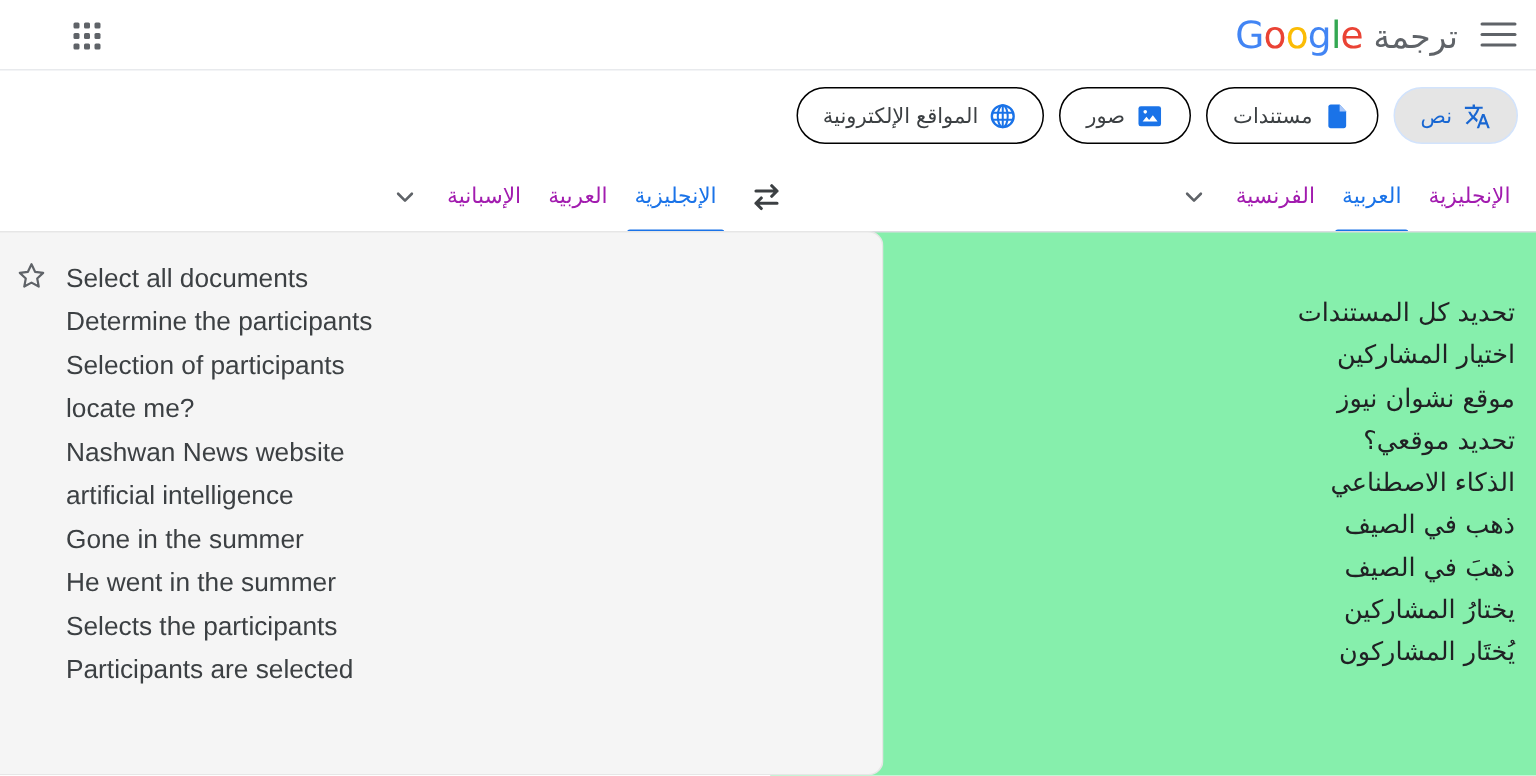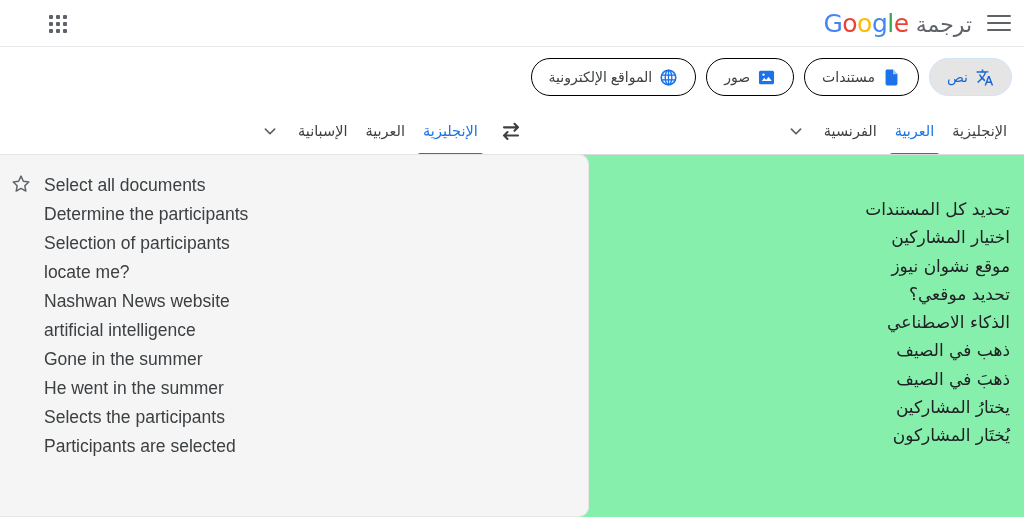--- a/index.html
+++ b/index.html
@@ -131,21 +131,21 @@
     height: 42px;
     display: flex;
     align-items: center;
     direction: rtl;
   }
   .lang-source { right: 0px; left: 530px; justify-content: flex-start; padding-right: 8px;}
   .lang-target { right: 530px; left: 245px; justify-content: flex-end; padding-left: 6px;}
 
   .lang-item {
     font-size: 14.5px;
-    color: #404040;
+    color: #a21caf;
     padding: 4px 9px;
     cursor: pointer;
     white-space: nowrap;
     position: relative;
   }
   .lang-item.active { color: #1a73e8; }
   .lang-item.active::after {
     content: "";
     position: absolute;
     left: 4px; right: 4px;

